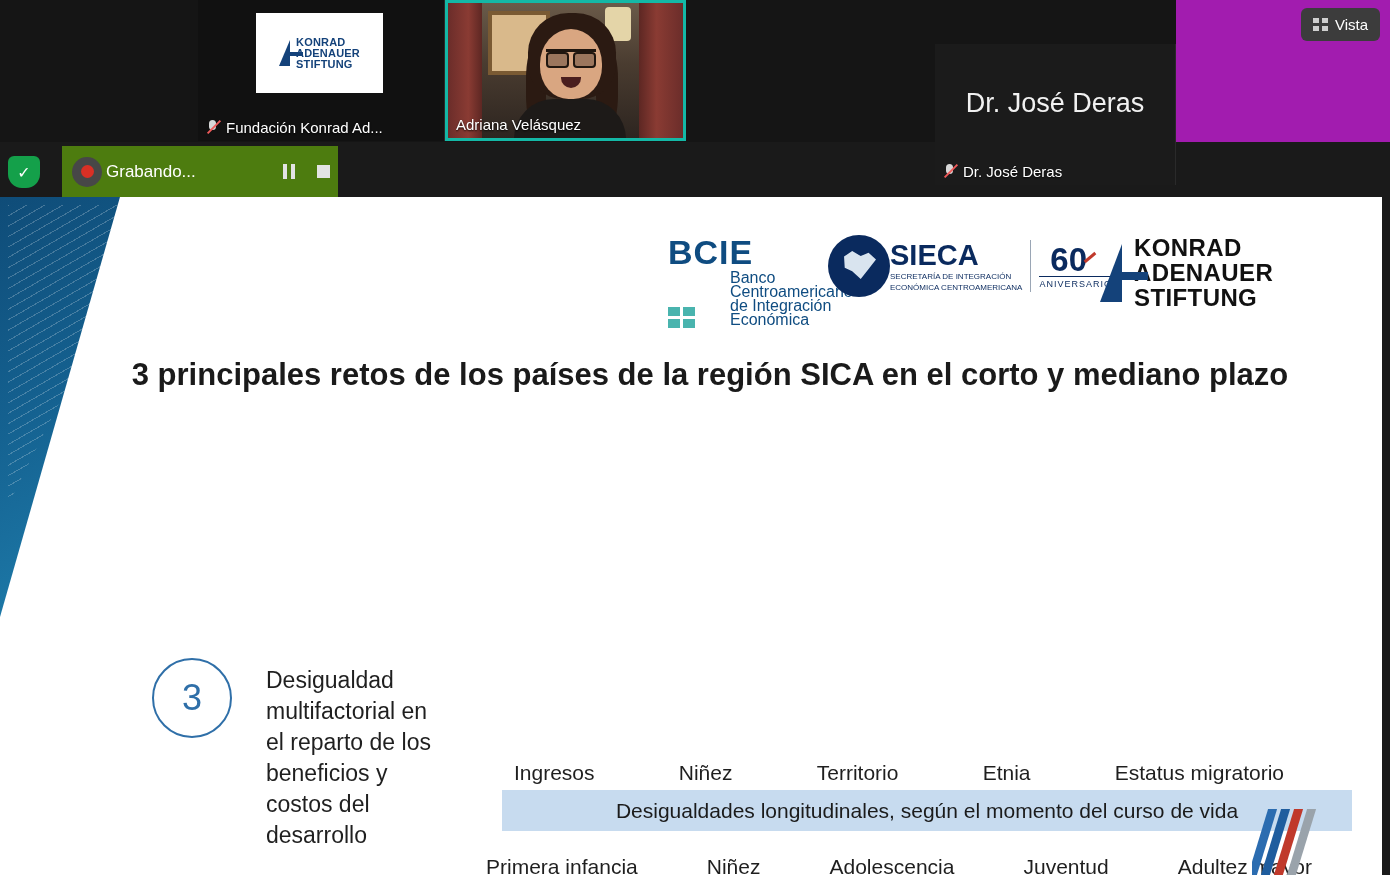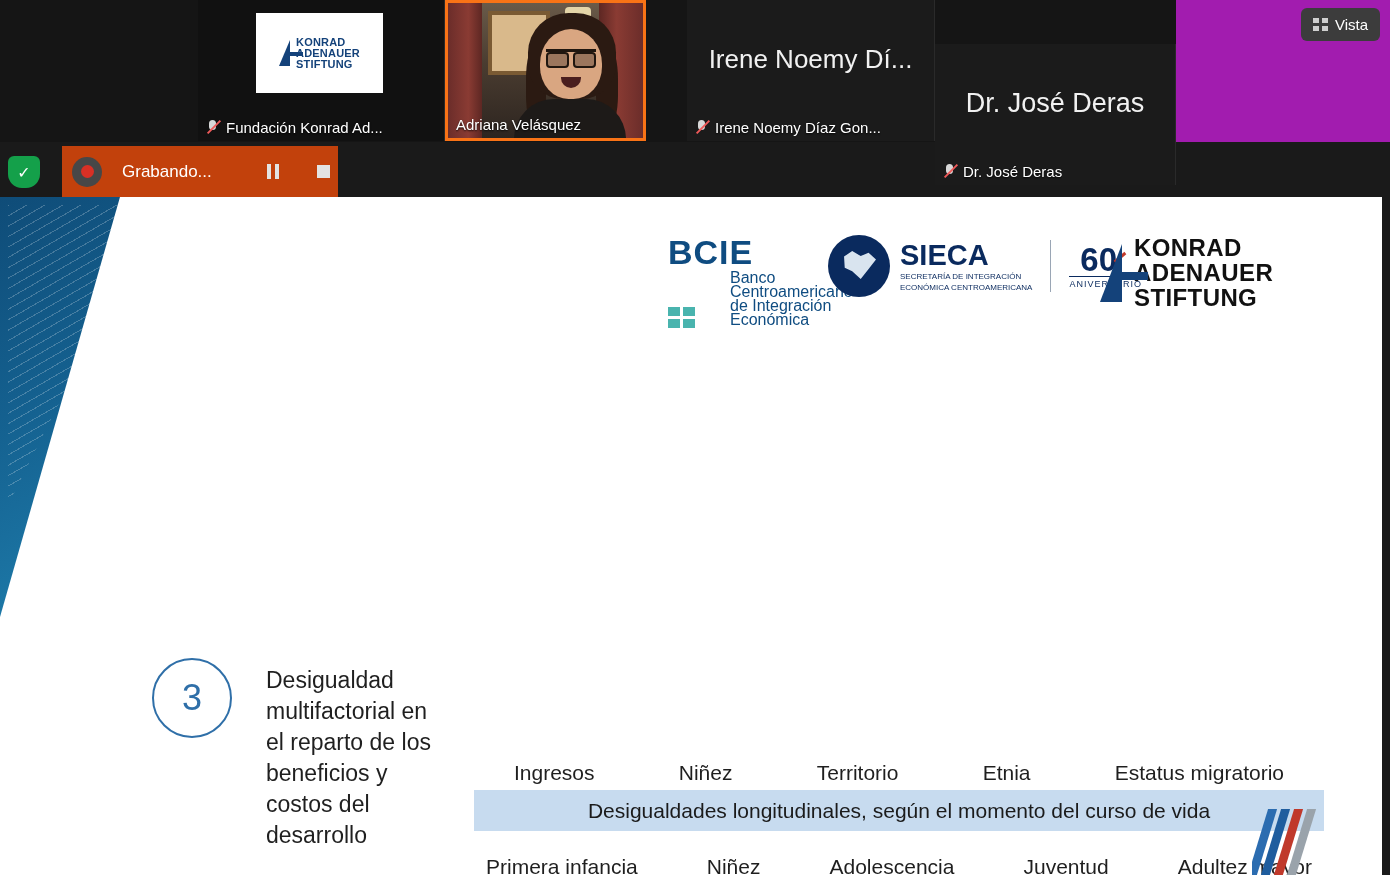--- a/index.html
+++ b/index.html
@@ -107,22 +107,22 @@
     font-size: 11px;
     line-height: 11px;
     font-weight: bold;
     color: #14427a;
     letter-spacing: .2px;
     text-align: left;
   }
 
   
   #tile-adriana {
-    left: 445px; width: 201px;
-    border: 3px solid #f97316;
+    left: 445px; width: 241px;
+    border: 3px solid #14b8a6;
     box-sizing: border-box;
     background:#be185d;
   }
   .room {
     position:absolute; inset:0;
     background: linear-gradient(180deg,#6a5a49 0%, #4a3c30 45%, #2d2520 100%);
   }
   .room .curtain-l{
     position:absolute; left:0; top:0; width:34px; height:100%;
     background: linear-gradient(90deg,#6b2d2a,#8a3b33 60%,#5d2723);
@@ -217,24 +217,24 @@
       linear-gradient(#cfcfcf,#cfcfcf) 9px 0/6px 5px no-repeat,
       linear-gradient(#cfcfcf,#cfcfcf) 0 8px/6px 5px no-repeat,
       linear-gradient(#cfcfcf,#cfcfcf) 9px 8px/6px 5px no-repeat;
   }
 
   
   .rec-bar {
     position: absolute;
     left: 62px; top: 146px;
     width: 276px; height: 51px;
-    background: #c2410c;
+    background: #4d7c0f;
     display: flex;
     align-items: center;
-    gap: 20px;
+    gap: 4px;
     padding-left: 10px;
     box-sizing: border-box;
     color: #fff;
     font-size: 17px;
   }
   .rec-dot {
     width: 30px; height: 30px;
     border-radius: 50%;
     background: #474747;
     display: flex; align-items: center; justify-content: center;
@@ -325,21 +325,21 @@
     position: absolute; left: 0; top: 38px;
     width: 58px; height: 22px;
     background:
       linear-gradient(#2aa7a0,#2aa7a0) 0 0/12px 9px no-repeat,
       linear-gradient(#2aa7a0,#2aa7a0) 15px 0/12px 9px no-repeat,
       linear-gradient(#2aa7a0,#2aa7a0) 0 12px/12px 9px no-repeat,
       linear-gradient(#2aa7a0,#2aa7a0) 15px 12px/12px 9px no-repeat;
     opacity:.85;
   }
   
-  .sieca { position: absolute; left: 168px; top: 8px; display:flex; align-items:center; gap:10px;}
+  .sieca { position: absolute; left: 168px; top: 8px; display:flex; align-items:center; }
   .sieca-globe {
     width: 62px; height: 62px; border-radius: 50%;
     background: #0a2a5e;
     position: relative;
     overflow: hidden;
   }
   .sieca-globe::before{
     content:""; position:absolute; left:14px; top:16px;
     width:34px;height:28px;
     background:#d9e4ef;
@@ -412,21 +412,21 @@
     left: 474px;
     width: 850px;
     height: 41px;
     display: flex;
     align-items: center;
     justify-content: center;
     font-size: 21px;
     color: #1b1b1b;
   }
   .band-yellow { top: 472px; background: #fde9a9; }
-  .band-blue   { top: 593px; background: #c7dbef; }
+  .band-blue   { top: 593px; background: #c7dbef; margin-left: 28px; }
 
   .chips {
     position: absolute;
     left: 474px;
     width: 850px;
     display: flex;
     align-items: center;
     justify-content: space-between;
     font-size: 21px;
     color: #1f1f1f;
@@ -472,27 +472,20 @@
         <div class="person-head"></div>
         <div class="person-glasses"></div>
         <div class="person-mouth"></div>
         <div class="person-body"></div>
       </div>
       <div class="label">
         <span class="tile-name">Adriana Velásquez</span>
       </div>
     </div>
 
-    <div class="tile" id="tile-irene">
-      <div class="big-name">Irene  Noemy  Dí...</div>
-      <div class="label">
-        <span class="mic-muted"></span>
-        <span class="tile-name">Irene Noemy Díaz Gon...</span>
-      </div>
-    </div>
 
     <div class="tile" id="tile-jose">
       <div class="big-name">Dr. José Deras</div>
       <div class="label">
         <span class="mic-muted"></span>
         <span class="tile-name">Dr. José Deras</span>
       </div>
     </div>
 
     <div class="strip-right">
@@ -553,20 +546,21 @@
       <div class="kas-big">
         <div class="tri"></div>
         <div class="txt">
           <div>KONRAD</div>
           <div>ADENAUER</div>
           <div>STIFTUNG</div>
         </div>
       </div>
     </div>
 
+    <div class="slide-title">3 principales retos de los países de la región SICA en el corto y mediano plazo</div>
 
     <div class="num-circle">3</div>
     <div class="left-text">Desigualdad multifactorial en el reparto de los beneficios y costos del desarrollo</div>
 
     <div class="chips chips-1">
       <span>Ingresos</span>
       <span>Niñez</span>
       <span>Territorio</span>
       <span>Etnia</span>
       <span>Estatus migratorio</span>

